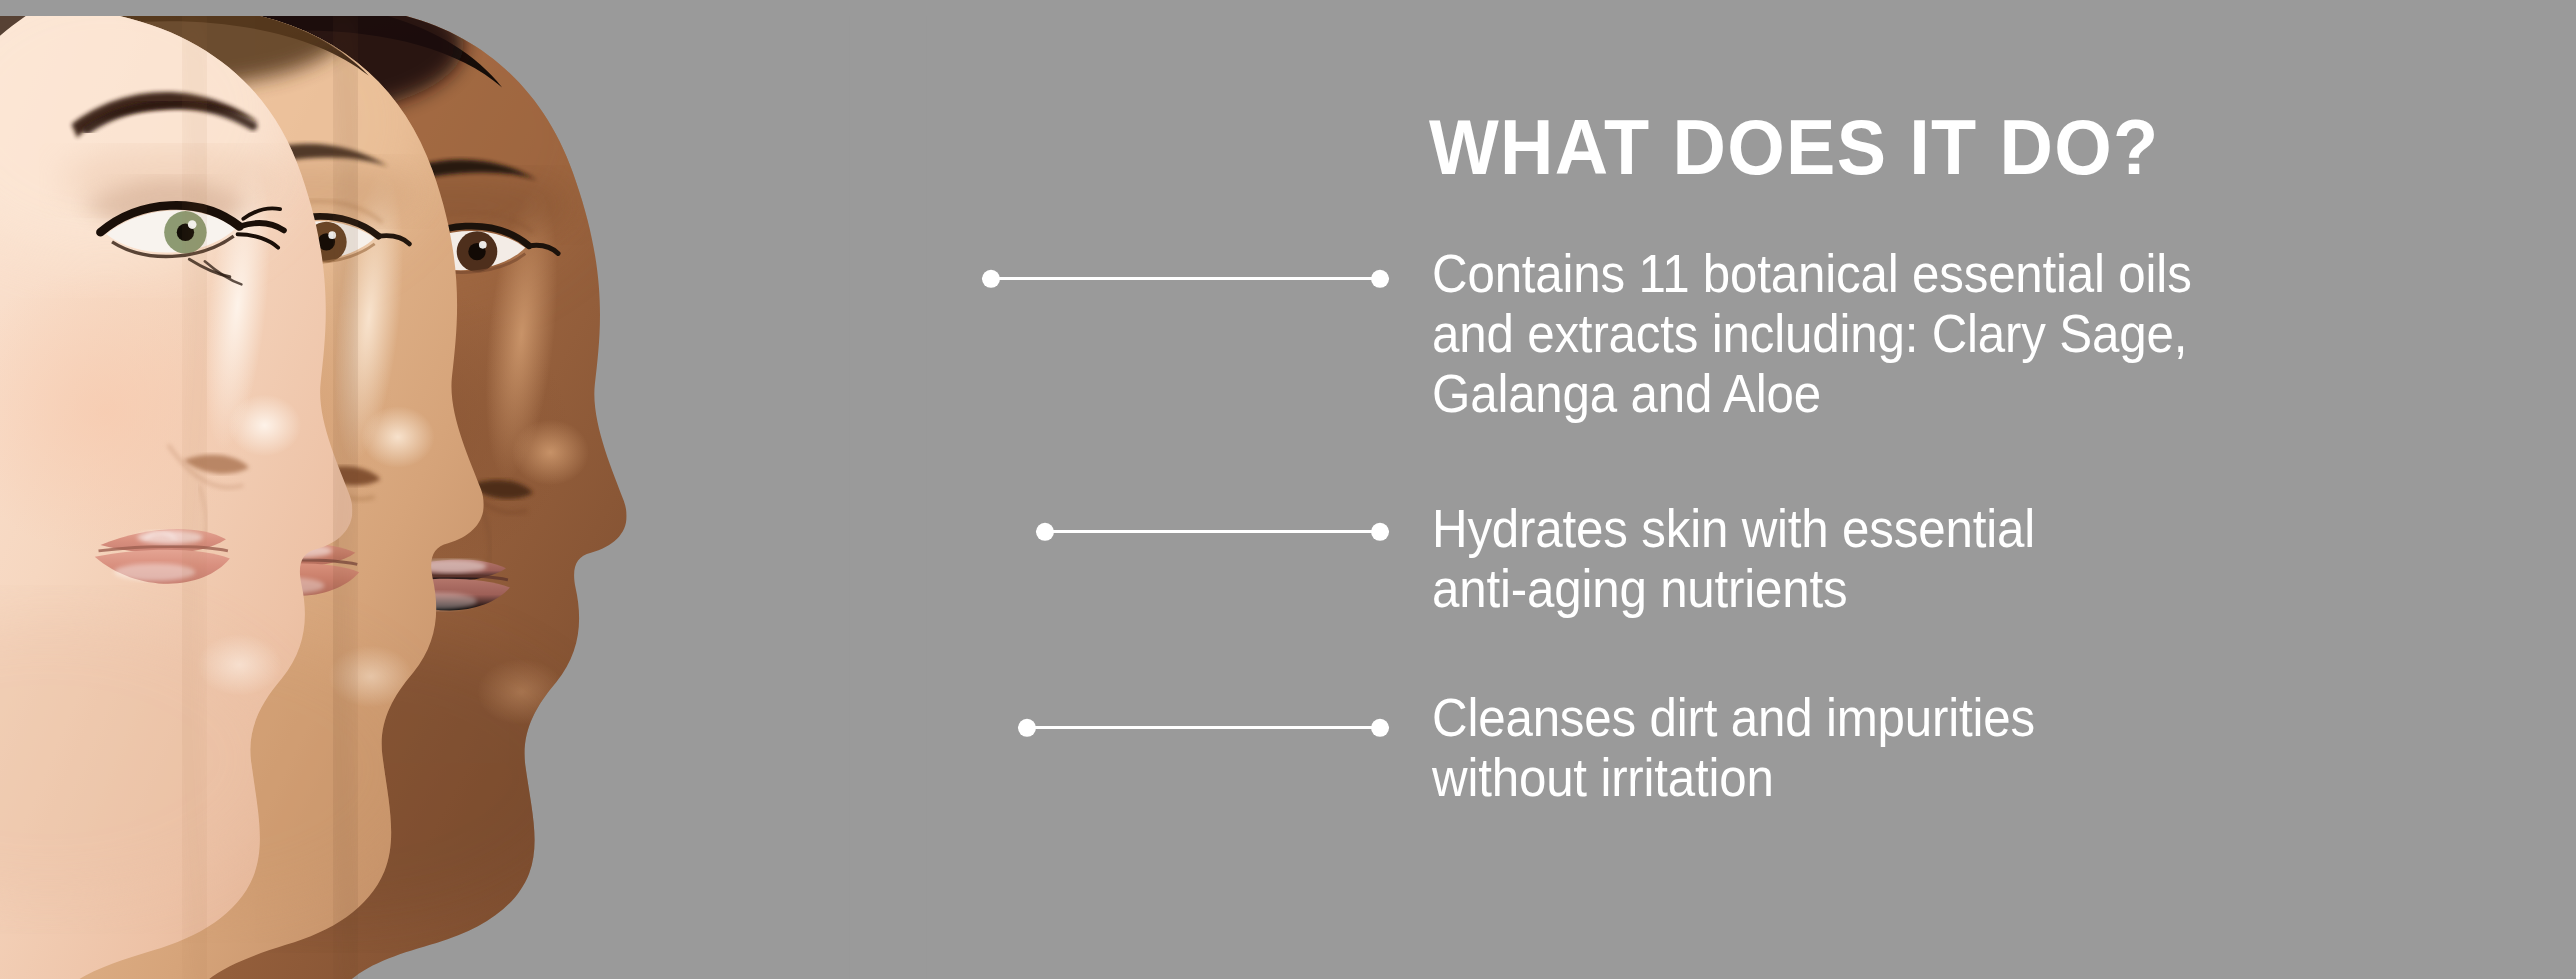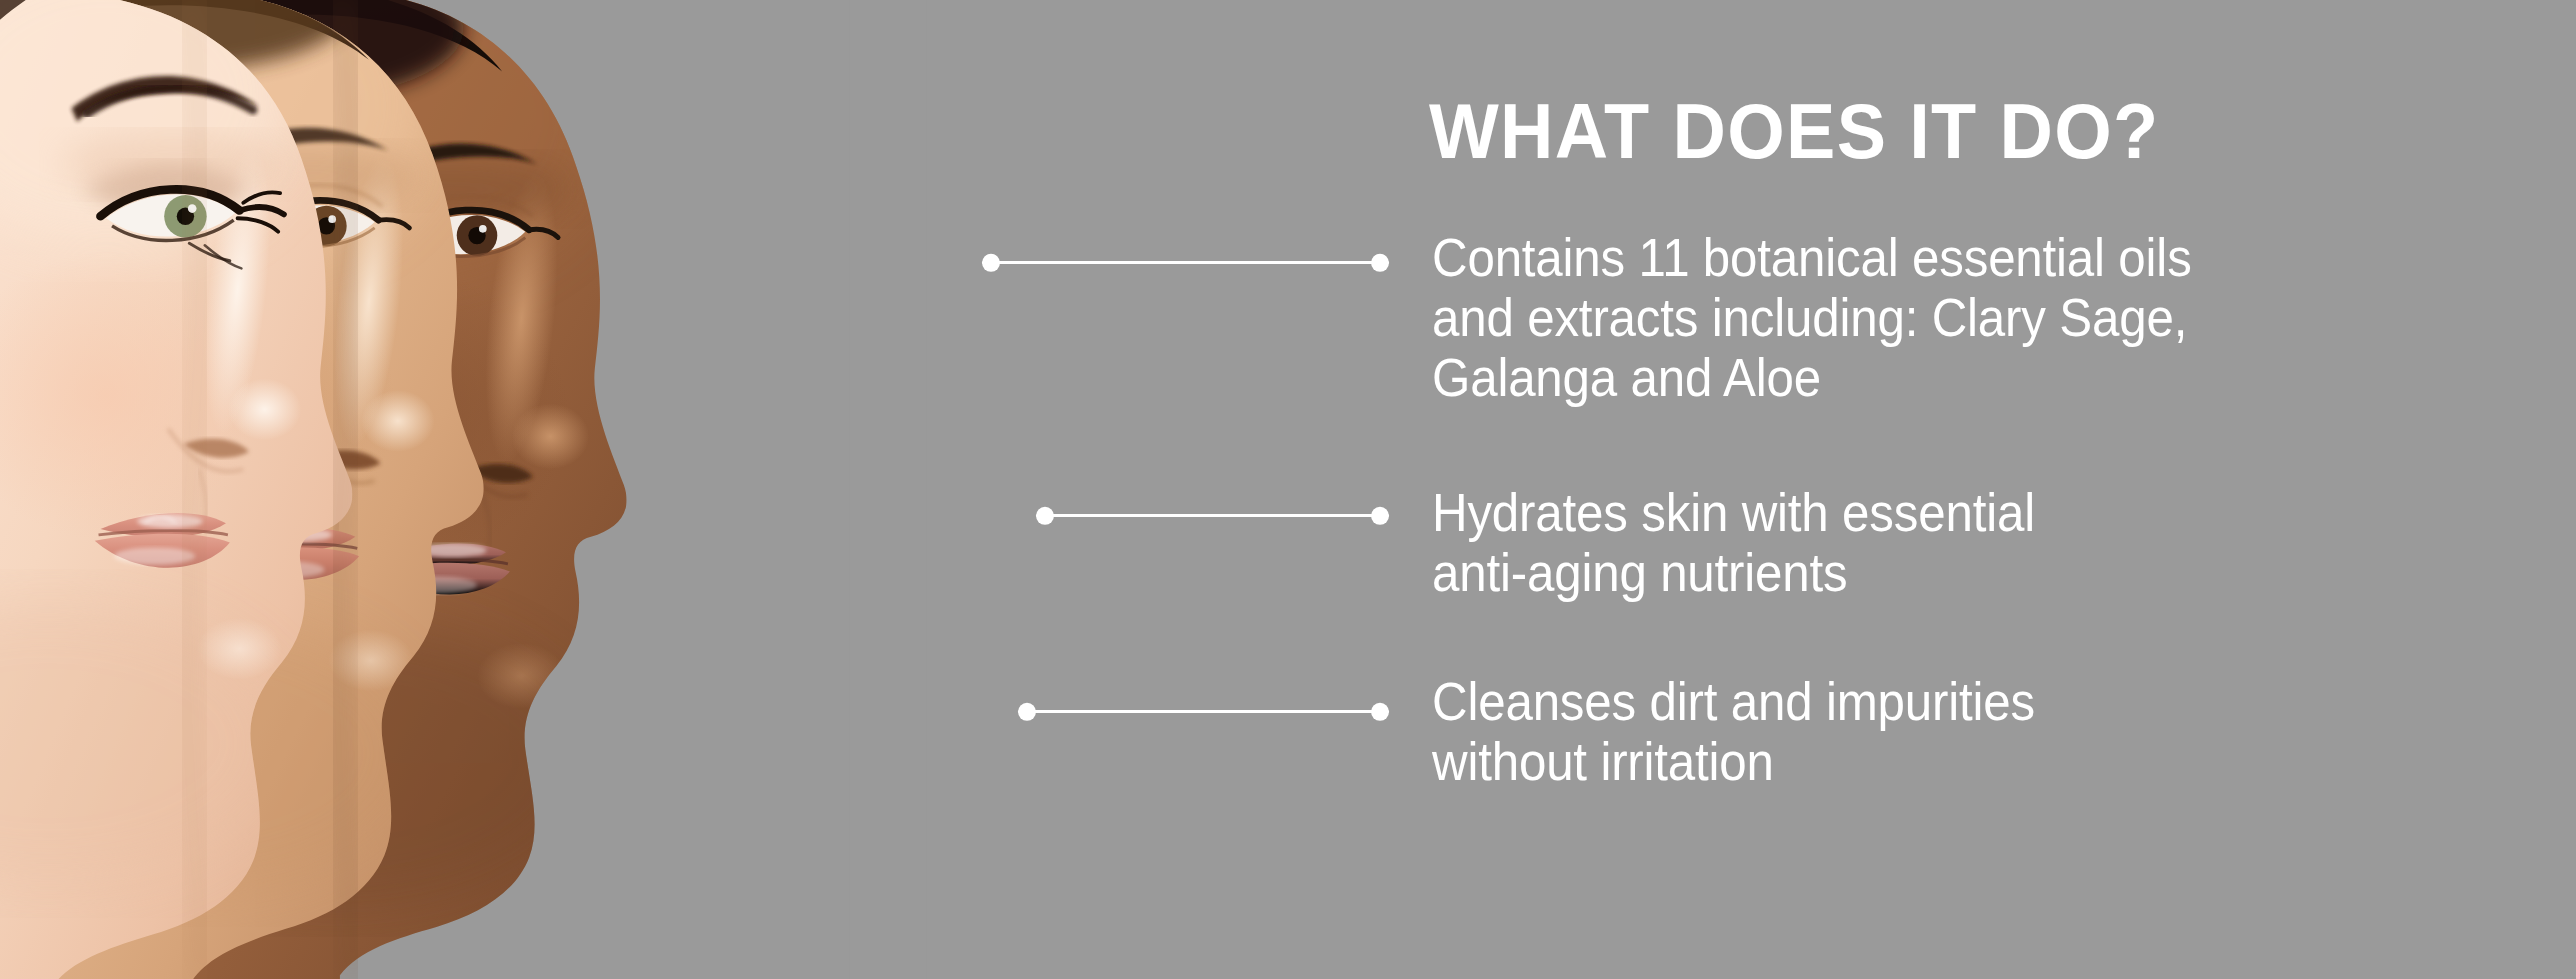--- a/index.html
+++ b/index.html
@@ -1,21 +1,21 @@
 <!DOCTYPE html>
 <html><head>
 <meta charset="utf-8">
 <style>
   html,body{margin:0;padding:0;}
   body{
     width:2576px;height:980px;overflow:hidden;
     font-family:"Liberation Sans",sans-serif;
     background:#9a9a9a;
   }
-  #stage{position:relative;width:2576px;height:752px;background:#9a9a9a;}
+  #stage{position:relative;width:2576px;height:752px;background:#9a9a9a;margin-top:16px;}
 
   
   #photo{
     position:absolute;left:0;top:0;width:927px;height:980px;
     overflow:hidden;
   }
   #photo svg{display:block;width:927px;height:980px;}
 
   
   .connector{position:absolute;height:21px;}

